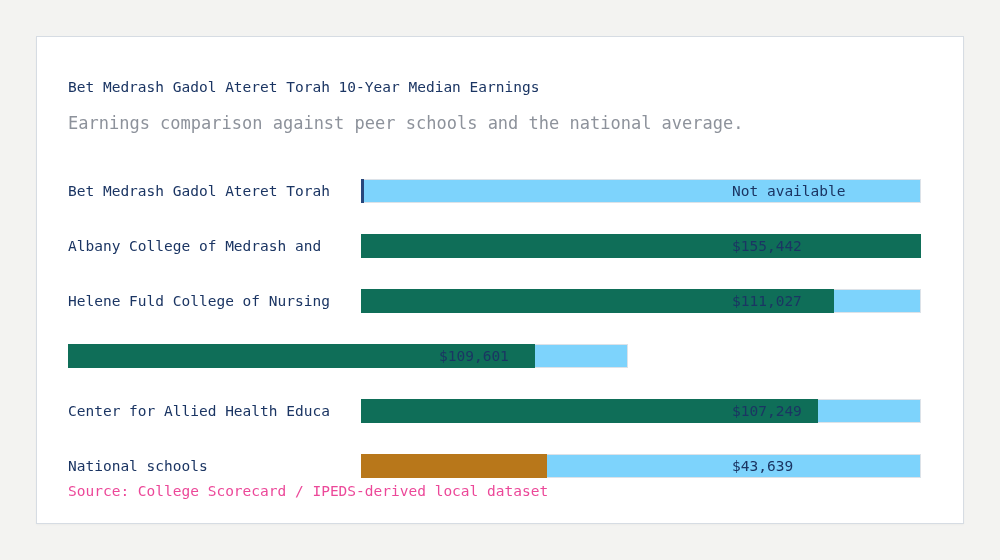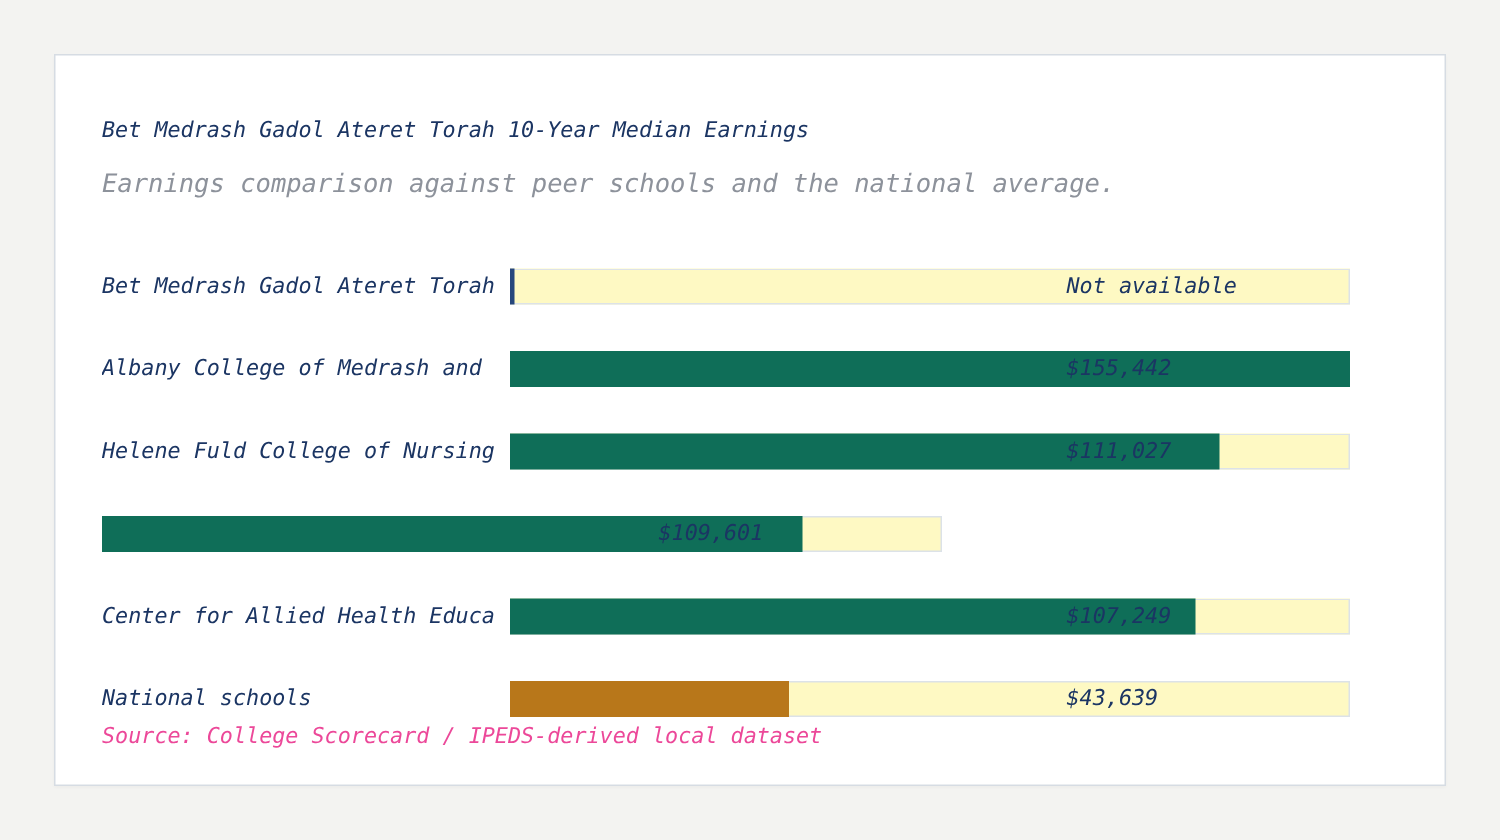--- a/index.html
+++ b/index.html
@@ -17,21 +17,20 @@
     width: 928px;
     height: 488px;
     box-sizing: border-box;
     background: #ffffff;
     border: 1px solid #d6dce3;
     box-shadow: 0 1px 2px rgba(0,0,0,0.03);
     overflow: hidden;
   }
   .card-inner {
     padding: 0 28px 0 31px;
-    font-style: italic;
   }
   .chart-title {
     margin-top: 42px;
     font-size: 14.5px;
     line-height: 17px;
     color: #1b3563;
     white-space: nowrap;
   }
   .chart-subtitle {
     margin-top: 19px;
@@ -41,39 +40,40 @@
     white-space: nowrap;
   }
   .rows {
     margin-top: 47px;
   }
   .row {
     display: flex;
     align-items: center;
     height: 24px;
     margin-bottom: 31px;
+    gap: 21px;
   }
   .row:last-child {
     margin-bottom: 0;
   }
   .row-label {
     width: 272px;
     flex: 0 0 272px;
     font-size: 14.5px;
     line-height: 24px;
     color: #1b3563;
     white-space: nowrap;
     overflow: hidden;
   }
   .bar-track {
     position: relative;
     width: 560px;
     flex: 0 0 560px;
     height: 24px;
-    background: #fef9c3;
+    background: #7dd3fc;
     box-shadow: inset 0 0 0 1px #dce2e8;
   }
   .bar-fill {
     position: absolute;
     left: 0;
     top: 0;
     height: 100%;
   }
   .bar-fill.peer { background: #0f6e58; }
   .bar-fill.national { background: #b8771a; }

